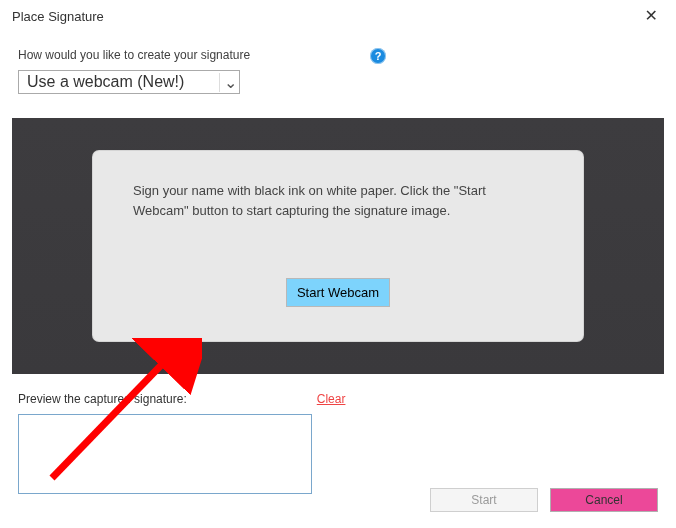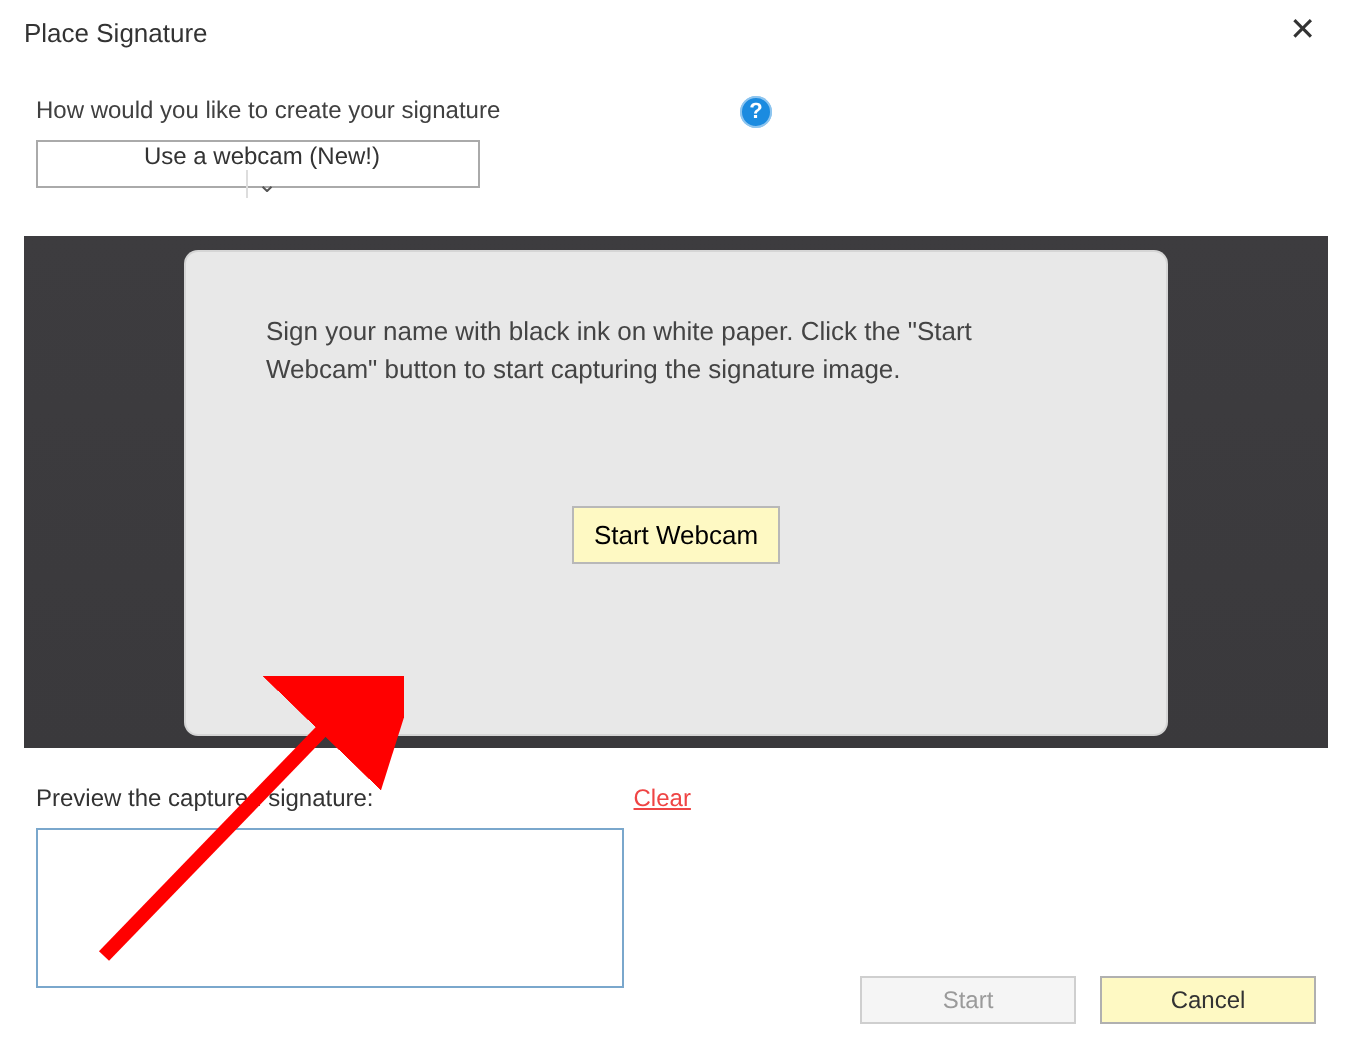--- a/index.html
+++ b/index.html
@@ -57,22 +57,21 @@
     margin-top: 8px;
     width: 222px;
     height: 24px;
     border: 1px solid #aaa;
     background:#fff;
     display:flex;
     align-items:center;
     justify-content: space-between;
     padding: 0 4px 0 8px;
     cursor:pointer;
-    font-size:12px;
-    flex-direction:column;
+    font-size:16px;
   }
   .dropdown .chev {
     width:16px;
     text-align:center;
     color:#555;
     border-left:1px solid #ddd;
     padding-left:4px;
   }
   .webcamarea {
     margin: 24px 12px 0 12px;
@@ -80,37 +79,37 @@
     background: linear-gradient(180deg,#3d3c3f 0%, #3a393c 100%);
     height: 256px;
     position: relative;
     display:flex;
     align-items:center;
     justify-content:center;
   }
   .innerbox {
     background: #e8e8e8;
     width: 490px;
-    height: 241px;
+    height: 190px;
     border-radius: 6px;
     box-shadow: 0 0 0 1px #d5d5d5;
     padding: 30px 40px 20px 40px;
     position:relative;
     text-align:center;
   }
   .innerbox .msg {
     text-align:left;
     color:#444;
     font-size:13px;
     line-height:1.5;
   }
   .startbtn {
     margin-top: 58px;
     display:inline-block;
-    background:#fef9c3;
+    background:#7dd3fc;
     border:1px solid #b8b8b8;
     padding: 6px 10px;
     font-size:13px;
     cursor:pointer;
   }
   .arrow {
     position:absolute;
     left: 30px;
     top: 220px;
     width: 160px;
@@ -143,21 +142,21 @@
     position:absolute;
     right: 18px;
     bottom: 16px;
     display:flex;
     gap: 12px;
   }
   .btn {
     width: 108px;
     height: 24px;
     border:1px solid #b0b0b0;
-    background:#fef9c3;
+    background:#ec4899;
     font-size:12px;
     display:flex;
     align-items:center;
     justify-content:center;
     cursor:pointer;
   }
   .btn.disabled {
     color:#9a9a9a;
     border-color:#cfcfcf;
     background:#f5f5f5;

